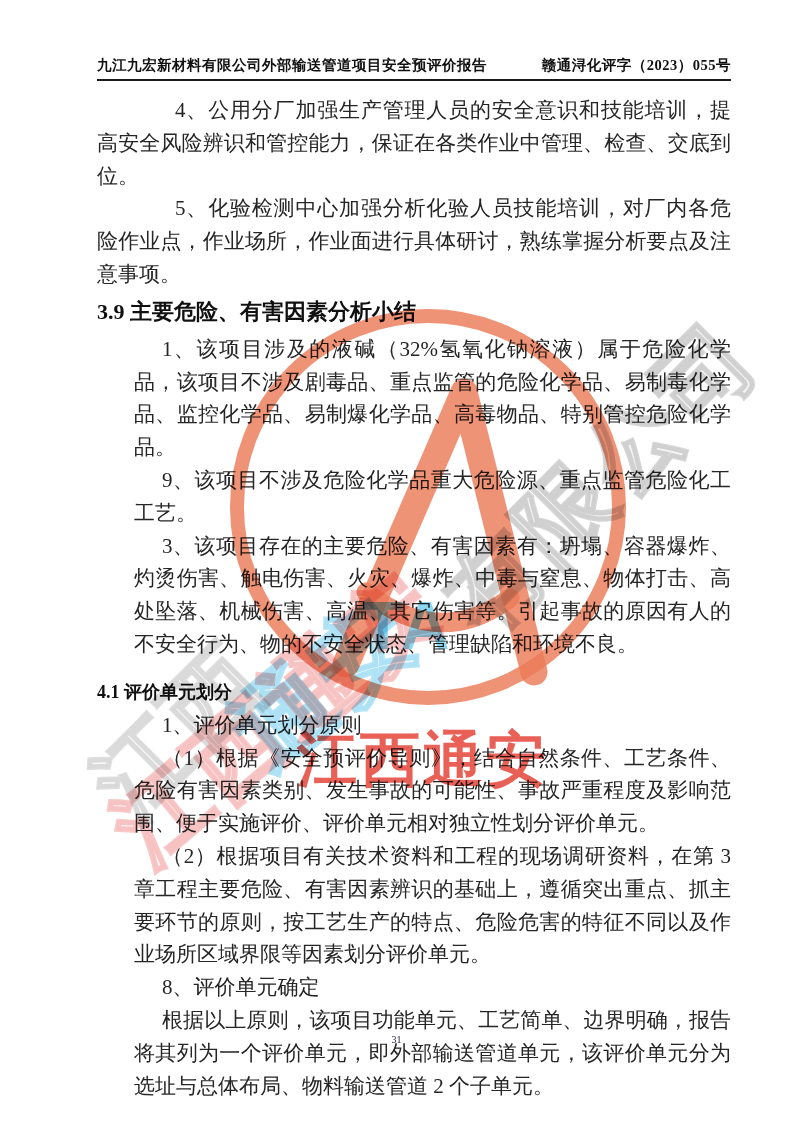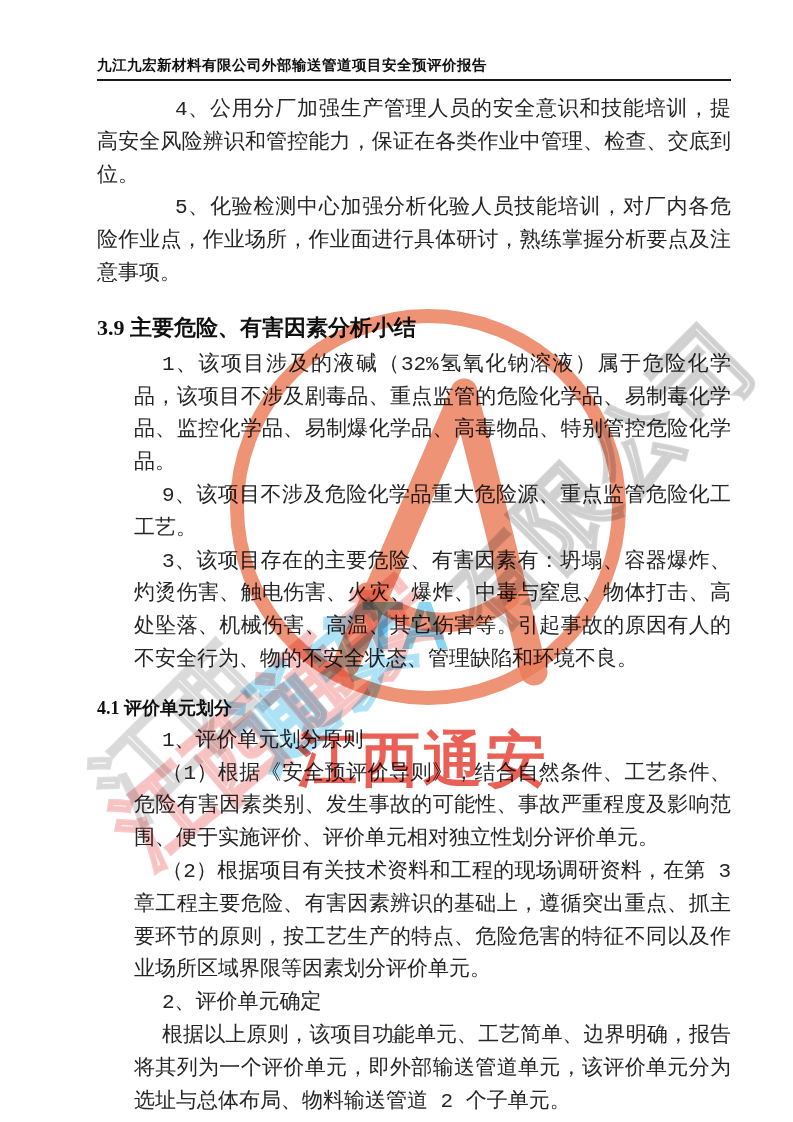--- a/index.html
+++ b/index.html
@@ -33,26 +33,26 @@
   
   .doc-body {
     position: absolute;
     left: 97px; width: 634px; top: 94px;
     font-size: 21px;
     line-height: 32.8px;
     text-align: justify;
     text-justify: inter-ideograph;
     color: #252525;
   }
-  .para { margin: 0; font-family: Liberation Mono, monospace; }
+  .para { margin: 0; }
   .para.indent      { text-indent: 28px; margin-left: 37px; }
   .para.indent-deep { text-indent: 78px; }
 
   .sec-heading {
-    margin: 22px 0 6px 0;
+    margin: 6px 0 6px 0;
     font-size: 22px;
     font-weight: bold;
     line-height: 30px;
     color: #101010;
   }
   .chap-heading {
     margin: 30px 0 0 0;
     font-size: 24.5px;
     font-weight: bold;
     line-height: 34px;
@@ -134,36 +134,37 @@
     letter-spacing: 4px;
   }
 </style>
 </head>
 <body>
 
 <div class="page">
 
   <div class="doc-header">
     <span>九江九宏新材料有限公司外部输送管道项目安全预评价报告</span>
+    <span>赣通浔化评字（2023）055号</span>
   </div>
 
   <div class="doc-body">
     <p class="para indent-deep">4、公用分厂加强生产管理人员的安全意识和技能培训，提高安全风险辨识和管控能力，保证在各类作业中管理、检查、交底到位。</p>
     <p class="para indent-deep">5、化验检测中心加强分析化验人员技能培训，对厂内各危险作业点，作业场所，作业面进行具体研讨，熟练掌握分析要点及注意事项。</p>
 
     <h3 class="sec-heading">3.9 主要危险、有害因素分析小结</h3>
     <p class="para indent">1、该项目涉及的液碱（32%氢氧化钠溶液）属于危险化学品，该项目不涉及剧毒品、重点监管的危险化学品、易制毒化学品、监控化学品、易制爆化学品、高毒物品、特别管控危险化学品。</p>
     <p class="para indent">9、该项目不涉及危险化学品重大危险源、重点监管危险化工工艺。</p>
     <p class="para indent">3、该项目存在的主要危险、有害因素有：坍塌、容器爆炸、灼烫伤害、触电伤害、火灾、爆炸、中毒与窒息、物体打击、高处坠落、机械伤害、高温、其它伤害等。引起事故的原因有人的不安全行为、物的不安全状态、管理缺陷和环境不良。</p>
 
     <h3 class="sub-heading">4.1 评价单元划分</h3>
     <p class="para indent">1、评价单元划分原则</p>
     <p class="para indent">（1）根据《安全预评价导则》，结合自然条件、工艺条件、危险有害因素类别、发生事故的可能性、事故严重程度及影响范围、便于实施评价、评价单元相对独立性划分评价单元。</p>
     <p class="para indent">（2）根据项目有关技术资料和工程的现场调研资料，在第 3 章工程主要危险、有害因素辨识的基础上，遵循突出重点、抓主要环节的原则，按工艺生产的特点、危险危害的特征不同以及作业场所区域界限等因素划分评价单元。</p>
-    <p class="para indent">2、评价单元确定</p>
+    <p class="para indent">8、评价单元确定</p>
     <p class="para indent">根据以上原则，该项目功能单元、工艺简单、边界明确，报告将其列为一个评价单元，即外部输送管道单元，该评价单元分为选址与总体布局、物料输送管道 2 个子单元。</p>
   </div>
 
   <div class="doc-footer">31</div>
 
   <div class="wm wm-diag wm-gray-lower">江西</div>
   <div class="wm wm-diag wm-gray-upper">有限公司</div>
 
   <div class="wm wm-diag wm-pink-diag">江西通安</div>
   <div class="wm wm-diag wm-blue-diag">通安</div>

